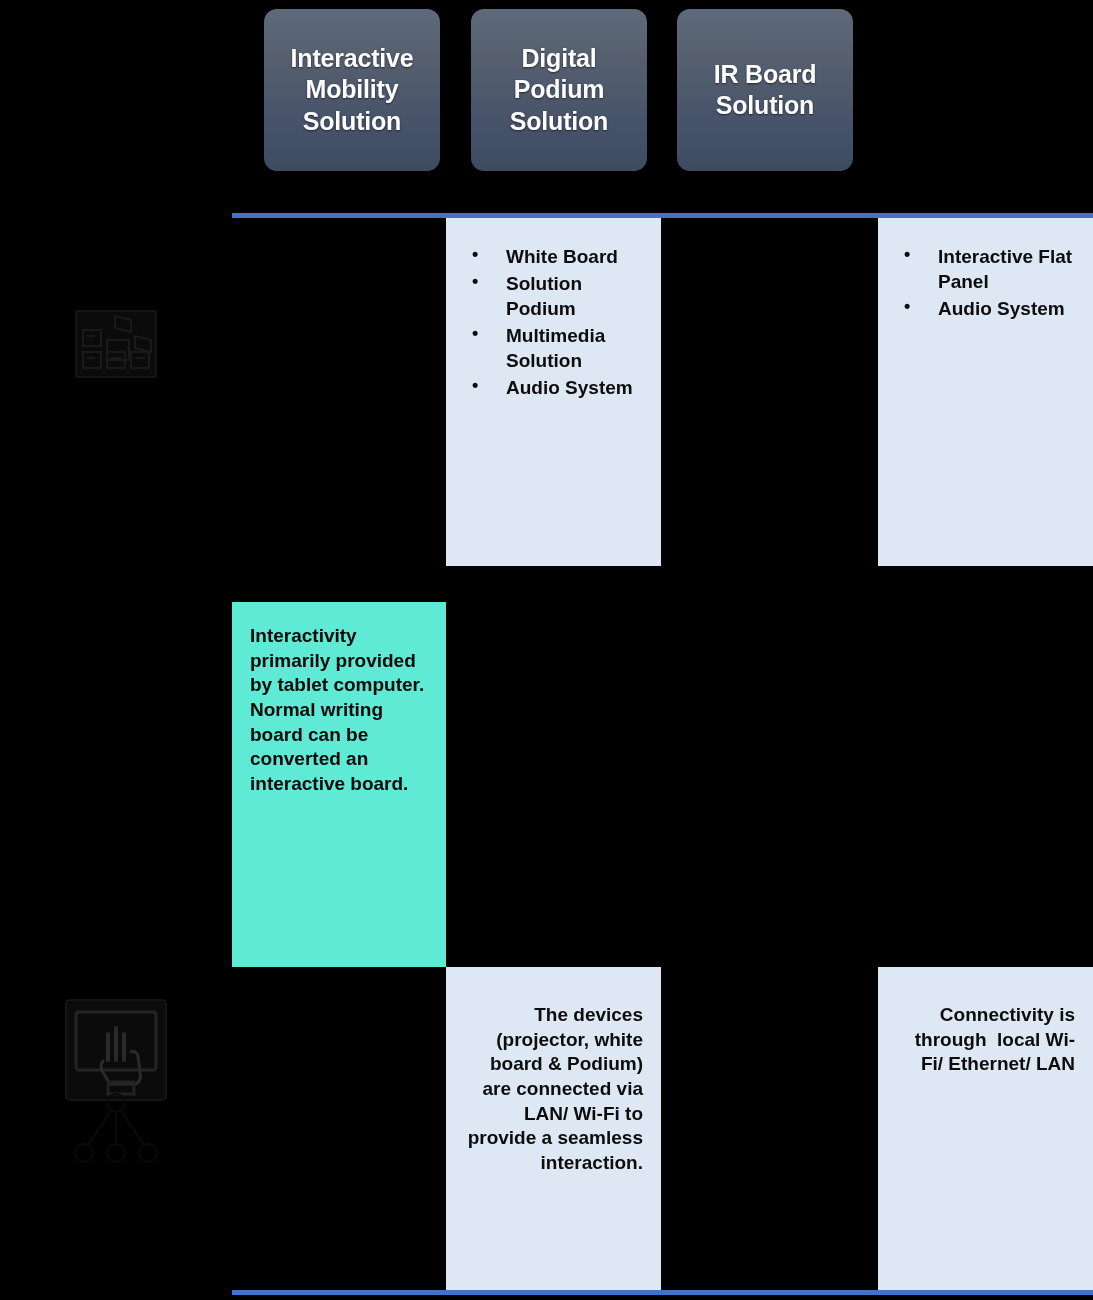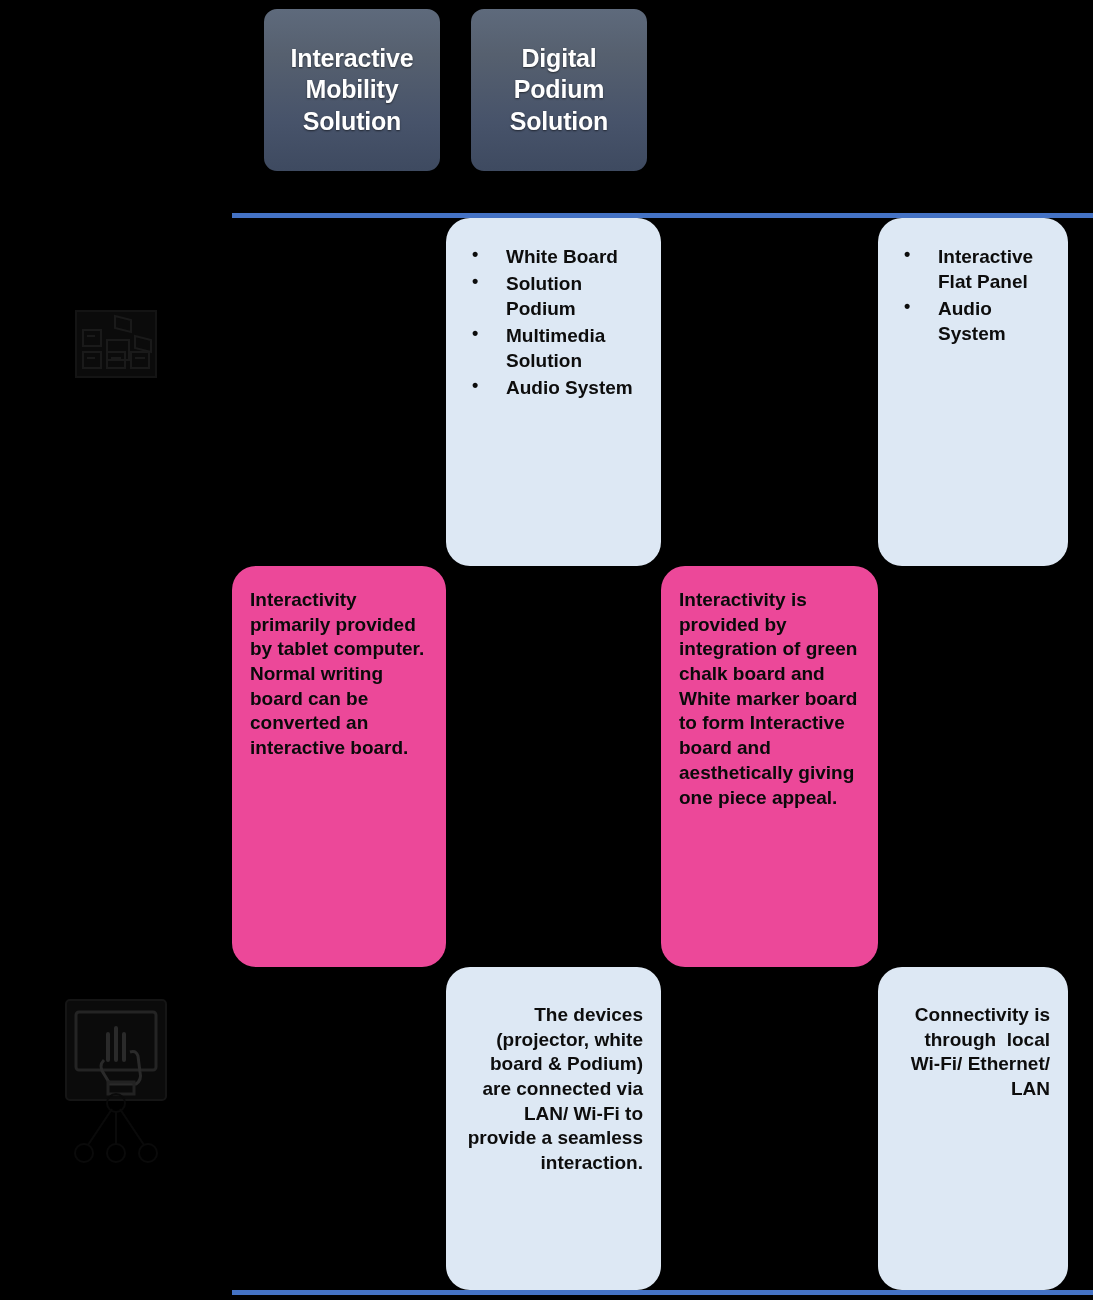--- a/index.html
+++ b/index.html
@@ -101,30 +101,29 @@
   #row-2 .row-icon { align-items: flex-start; padding-top: 120px; }
 
   .row-icon svg { display: block; }
 
   .cell {
     position: absolute;
     top: 0;
     height: 100%;
     padding: 26px 18px 6px 18px;
     overflow: hidden;
-    border-radius: 24px;
   }
   .cell-0 { left: 232px; width: 214px; }
   .cell-1 { left: 446px; width: 215px; }
   .cell-2 { left: 661px; width: 217px; }
-  .cell-3 { left: 878px; width: 190px; }
+  .cell-3 { left: 878px; width: 215px; }
 
   .cell.empty      { background: #000000; }
   .cell.lightblue  { background: #dde8f4; }
-  .cell.midblue    { background: #ec4899; }
+  .cell.midblue    { background: #5eead4; margin-top: 36px; }
 
   .cell .cell-text {
     color: #0d0d0d;
     font-size: 19px;
     font-weight: bold;
     line-height: 1.30;
     white-space: pre-wrap;
   }
 
   .cell.midblue .cell-text { color: #0a0a0a; }
@@ -171,20 +170,24 @@
 
   <div class="header-row">
     <div class="solution-card" id="card-1">
       <div class="card-label">Digital
 Podium
 Solution</div>
     </div>
     <div class="solution-card" id="card-0">
       <div class="card-label">Interactive
 Mobility
+Solution</div>
+    </div>
+    <div class="solution-card" id="card-2">
+      <div class="card-label">IR Board
 Solution</div>
     </div>
   </div>
 
   <div class="rule" id="rule-top"></div>
 
   <div class="matrix">
 
     <div class="row" id="row-0">
       <div class="row-icon">
@@ -237,23 +240,20 @@
         </svg>
       </div>
       <div class="row-label"></div>
 
       <div class="cell cell-0 midblue">
         <div class="cell-text">Interactivity primarily provided by tablet computer. Normal writing board can be converted an interactive board.</div>
       </div>
 
       <div class="cell cell-1 empty"></div>
 
-      <div class="cell cell-2 midblue">
-        <div class="cell-text">Interactivity is provided by integration of green chalk board and White marker board to form Interactive board and aesthetically giving one piece appeal.</div>
-      </div>
 
       <div class="cell cell-3 empty"></div>
     </div>
 
     <div class="row" id="row-2">
       <div class="row-icon">
         <svg width="96" height="86" viewBox="0 0 96 86" aria-hidden="true">
           <circle cx="48" cy="16" r="9" fill="none" stroke="#0a0a0a" stroke-width="2"></circle>
           <circle cx="16" cy="66" r="9" fill="none" stroke="#0a0a0a" stroke-width="2"></circle>
           <circle cx="48" cy="66" r="9" fill="none" stroke="#0a0a0a" stroke-width="2"></circle>

